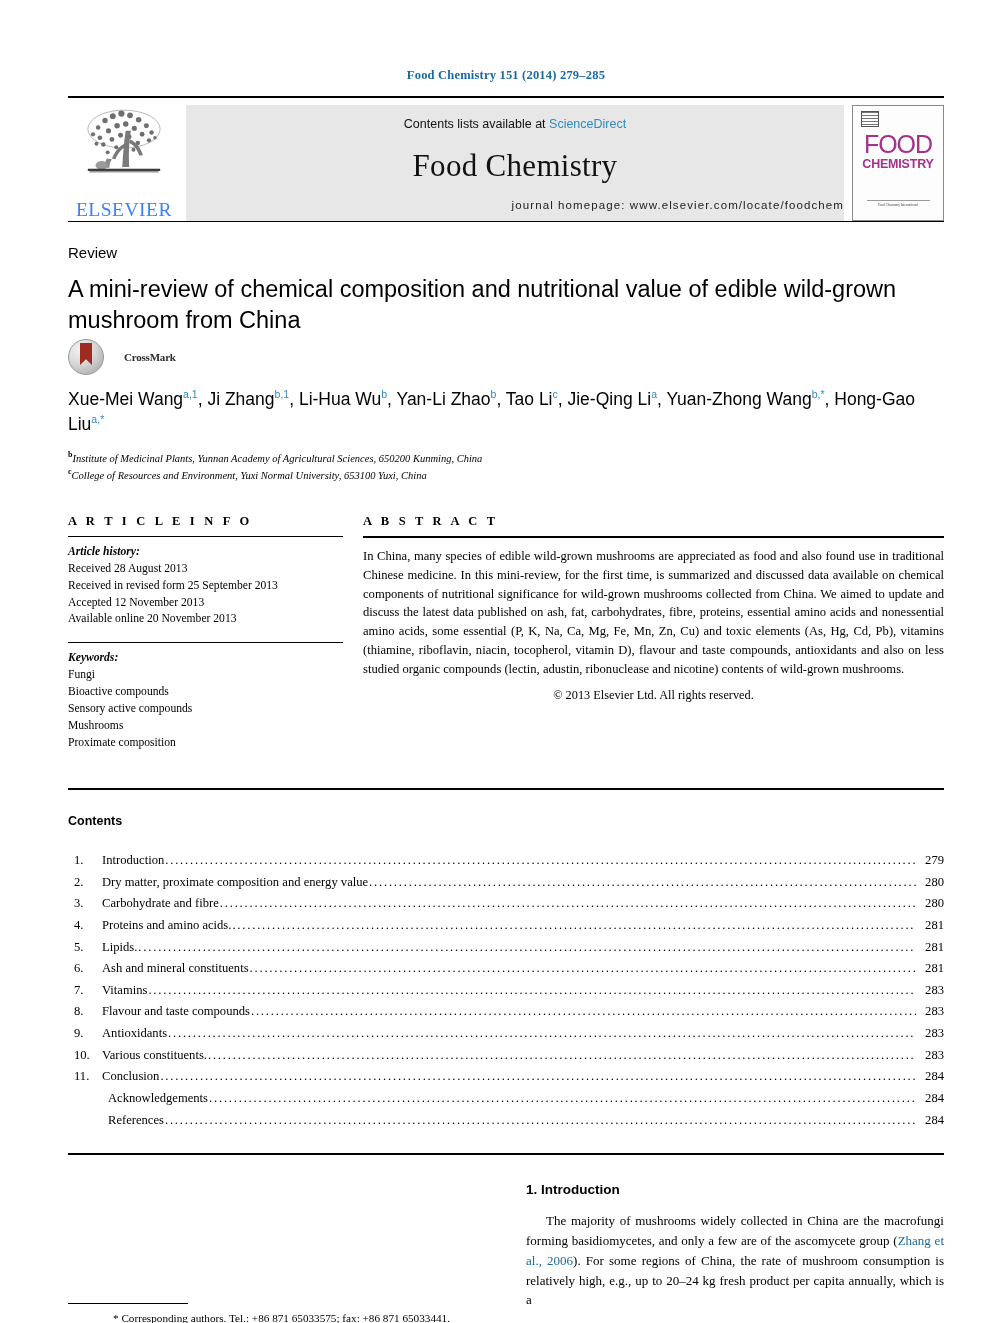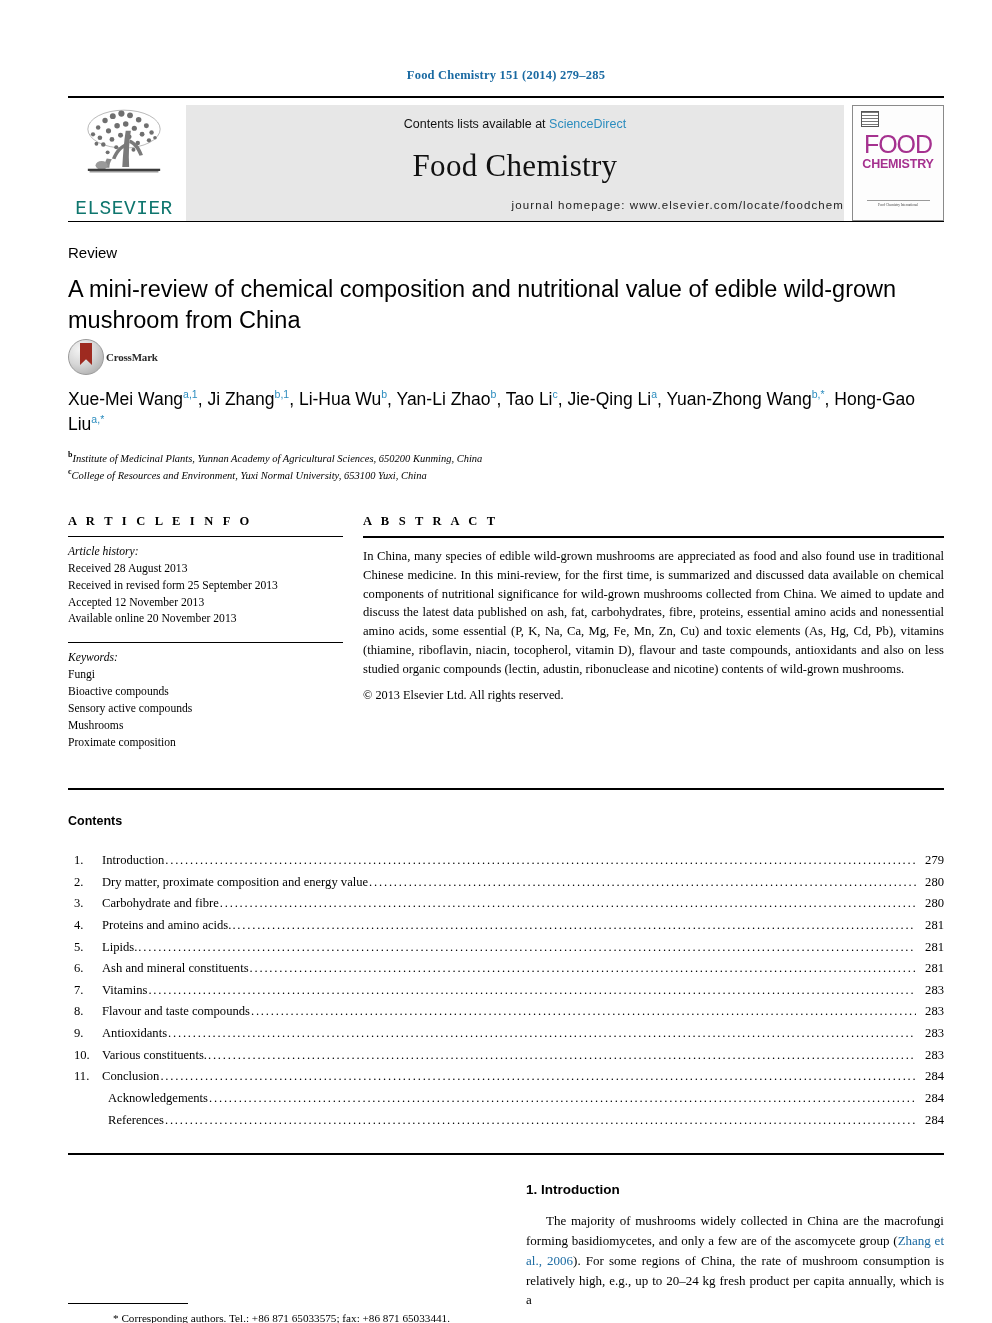--- a/index.html
+++ b/index.html
@@ -57,22 +57,22 @@
     flex-direction: column;
     align-items: center;
     justify-content: flex-end;
     padding-bottom: 2px;
   }
   .elsevier-tree {
     width: 96px;
     height: 86px;
   }
   .elsevier-word {
-    color: #0f766e;
-    font-family: Liberation Mono, monospace;
+    color: #3b82f6;
+    font-family: Liberation Serif, serif;
     font-size: 19.5px;
     letter-spacing: .5px;
     line-height: 1;
     margin-top: 17px;
   }
   .journal-band {
     flex: 1 1 auto;
     background: #e7e7e7;
     margin: 0 8px 0 6px;
     display: flex;
@@ -179,21 +179,21 @@
     font-size: 23.5px;
     line-height: 1.30;
     font-weight: 400;
     flex: 1 1 auto;
     padding-right: 14px;
   }
   .crossmark {
     flex: 0 0 auto;
     display: flex;
     align-items: center;
-    gap: 2px;
+    gap: 20px;
     margin-top: 4px;
   }
   .cm-circle {
     width: 34px; height: 34px;
     border-radius: 50%;
     background: radial-gradient(circle at 32% 28%, #f4f4f4 0%, #d7d7d7 45%, #9e9e9e 100%);
     border: 1px solid #9a9a9a;
     position: relative;
     overflow: hidden;
   }
@@ -265,36 +265,36 @@
     margin-top: 7px;
   }
   .info-block {
     font-family: "Liberation Serif", serif;
     font-size: 11.6px;
     line-height: 1.46;
     margin-top: 7px;
   }
   .info-block .lbl {
     font-style: italic;
-    font-weight: normal;
+    font-weight: bold;
   }
   .info-sep {
     border-top: 1.2px solid #000;
     margin-top: 14px;
     margin-bottom: 7px;
   }
   .abstract {
     font-family: "Liberation Serif", serif;
     font-size: 12.6px;
     line-height: 1.50;
     text-align: justify;
     margin-top: 9px;
   }
   .copyline {
-    text-align: left;
+    text-align: center;
     font-size: 12.3px;
     margin-top: 9px;
   }
 
   .bigrule {
     border-top: 2.2px solid #000;
     margin-top: 36px;
   }
 
   

